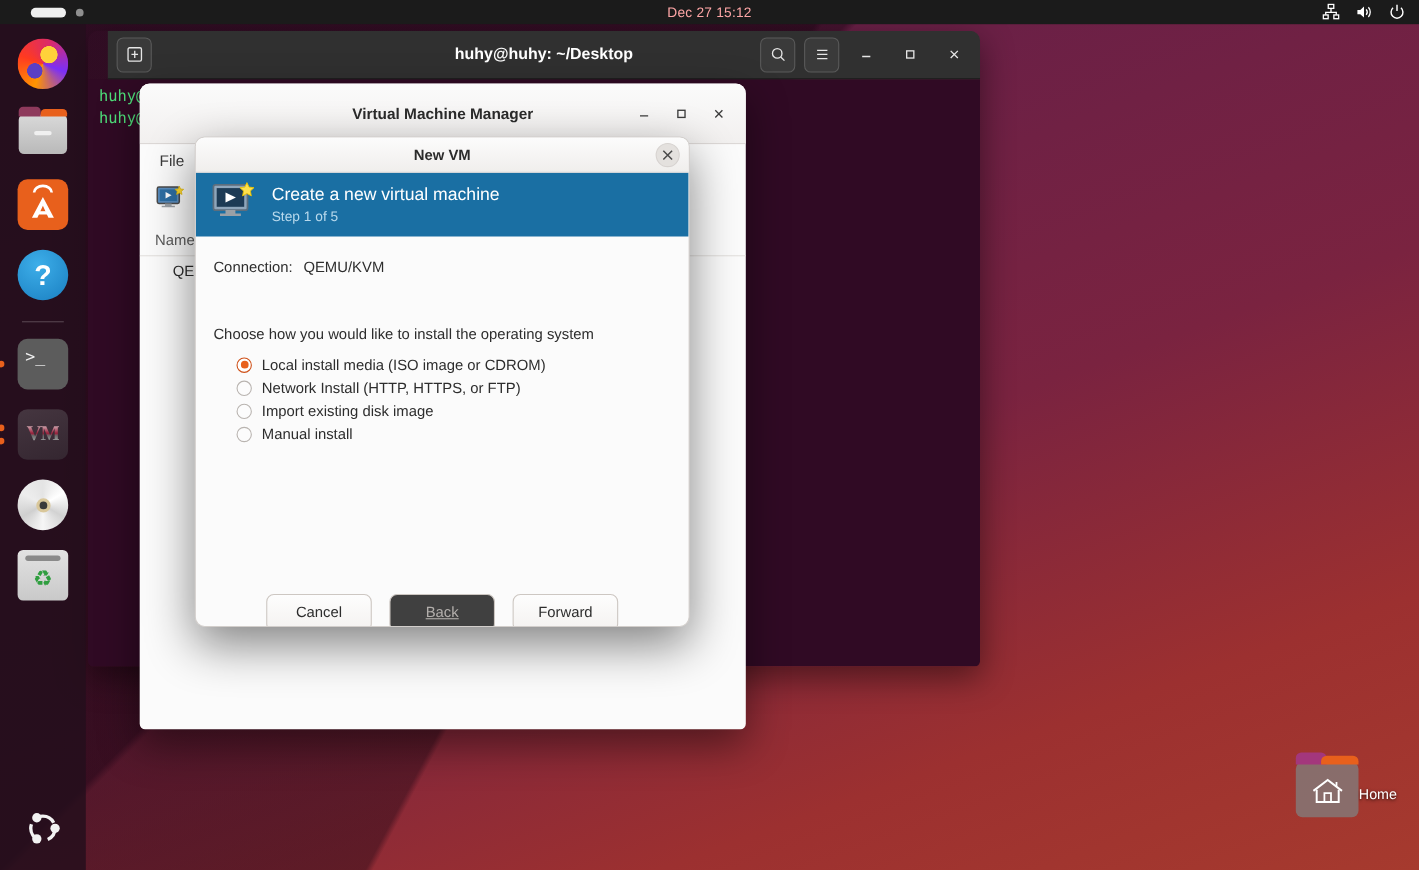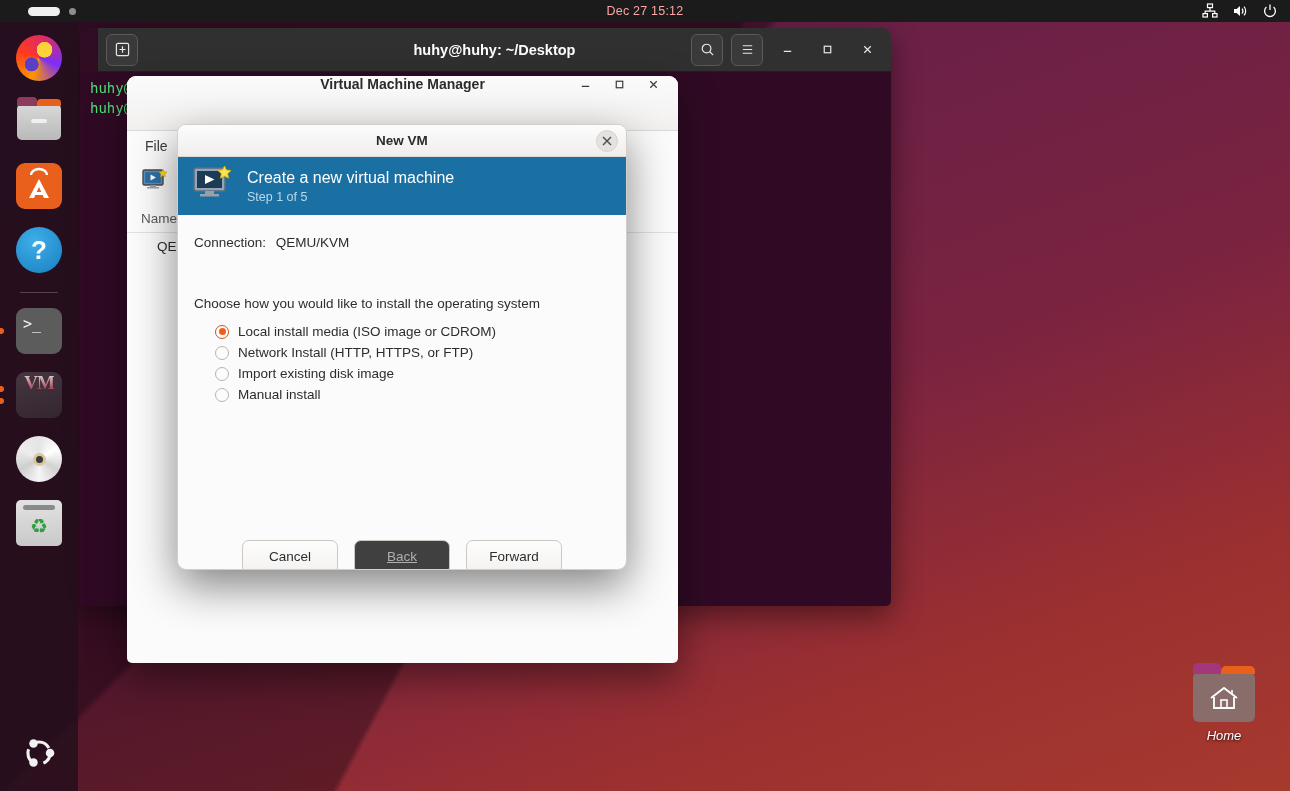--- a/index.html
+++ b/index.html
@@ -72,21 +72,21 @@
   
   .software { background:#e8601c; border-radius:9px; position:relative; }
   
   .help { background:radial-gradient(circle at 40% 30%, #3daee9, #1a7fc1); border-radius:50%;
           color:#fff; font-size:26px; font-weight:bold; display:flex; align-items:center; justify-content:center;}
   
   .terminal { background:#5c5c5c; border-radius:9px; color:#f2f2f2;
               font-family:"DejaVu Sans Mono", monospace; font-size:15px;
               display:flex; align-items:flex-start; justify-content:flex-start; padding:7px 0 0 7px;}
   
-  .virtman { background:#3f3038; border-radius:9px; display:flex; justify-content:center;
+  .virtman { background:#3f3038; border-radius:9px; display:flex; align-items:center; justify-content:center;
              font-family:"Liberation Serif", serif; font-weight:bold; font-size:18px;
              background-image:linear-gradient(160deg,#453640,#342630); }
   .vmm-text { background:linear-gradient(180deg,#e9e9e9 0%, #9a1f3a 45%, #6b6b6b 55%, #dcdcdc 100%);
               -webkit-background-clip:text; background-clip:text; color:transparent;
               letter-spacing:-1px; font-size:19px; }
   
   .disc { border-radius:50%;
     background: conic-gradient(from 0deg,#e4e4e4,#ffffff,#d2d2d2,#f6f6f6,#cfcfcf,#ededed,#e4e4e4);
     display:flex; align-items:center; justify-content:center; }
   .disc-hub { width:13px;height:13px;border-radius:50%;background:#3a3a3a; border:3px solid #d9c79a;}
@@ -94,21 +94,21 @@
   .trash { background:linear-gradient(180deg,#e2e2e2,#c9c9c9); border-radius:5px; position:relative;
            display:flex; align-items:center; justify-content:center; }
   .trash-lid { position:absolute; top:5px; left:7px; right:7px; height:5px; border-radius:3px; background:#8a8a8a;}
   .recycle { color:#2f9e3f; font-size:20px; margin-top:6px; }
   
   .ubuntu-logo { width:34px;height:34px; position:relative; }
 
   
   #home-icon-wrap {
     position:absolute; left:1178px; top:672px; width:92px; height:92px; z-index:10;
-    display:flex; flex-direction:column; align-items:center;font-style:italic;
+    display:flex; flex-direction:row; align-items:center;
   }
   .home-folder { width:62px; height:50px; border-radius:6px;
       background:rgba(128,128,128,0.75); position:relative; }
   .home-folder::before { content:""; position:absolute; left:0; top:-9px; width:28px;height:11px;
       border-radius:5px 5px 0 0; background:#a3377c; }
   .home-folder::after { content:""; position:absolute; right:0; top:-6px; width:34px;height:8px;
       border-radius:5px 5px 0 0; background:#e8601c; }
   .home-glyph { position:absolute; left:50%; top:52%; transform:translate(-50%,-50%); }
   #home-label { margin-top:6px; color:#ffffff; font-size:13px;
       text-shadow:0 1px 3px rgba(0,0,0,0.85); }
@@ -142,21 +142,21 @@
   .term-line { white-space:pre; }
 
   
   #vmm-window {
     position:absolute; left:127px; top:76px; width:551px; height:587px; z-index:30;
     background:#fbfbfb; border-radius:9px 9px 5px 5px; overflow:hidden;
     box-shadow:0 14px 38px rgba(0,0,0,0.45);
   }
   #vmm-titlebar {
     height:55px; background:linear-gradient(180deg,#fbfbfb,#f2f0ef);
-    border-bottom:1px solid #dcd8d6; position:relative; display:flex; align-items:flex-start;
+    border-bottom:1px solid #dcd8d6; position:relative; display:flex; align-items:center;
   }
   #vmm-title { position:absolute; left:0; right:0; text-align:center;
     font-size:14px; font-weight:bold; color:#2b2b2b; }
   #vmm-winbtns { margin-left:auto; display:flex; gap:18px; padding-right:17px; z-index:2; color:#3b3b3b;}
   .wb { width:16px; height:16px; display:flex; align-items:center; justify-content:center; font-size:14px;}
   #vmm-menubar { height:30px; display:flex; align-items:center; gap:24px;
     padding:0 18px; font-size:14px; color:#3b3b3b; }
   #vmm-toolbar { height:44px; display:flex; align-items:center; padding:0 14px; }
   #vmm-listheader { height:28px; display:flex; align-items:center; padding:0 14px;
     font-size:13.5px; color:#5a5a5a; border-bottom:1px solid #e3e0de;}

